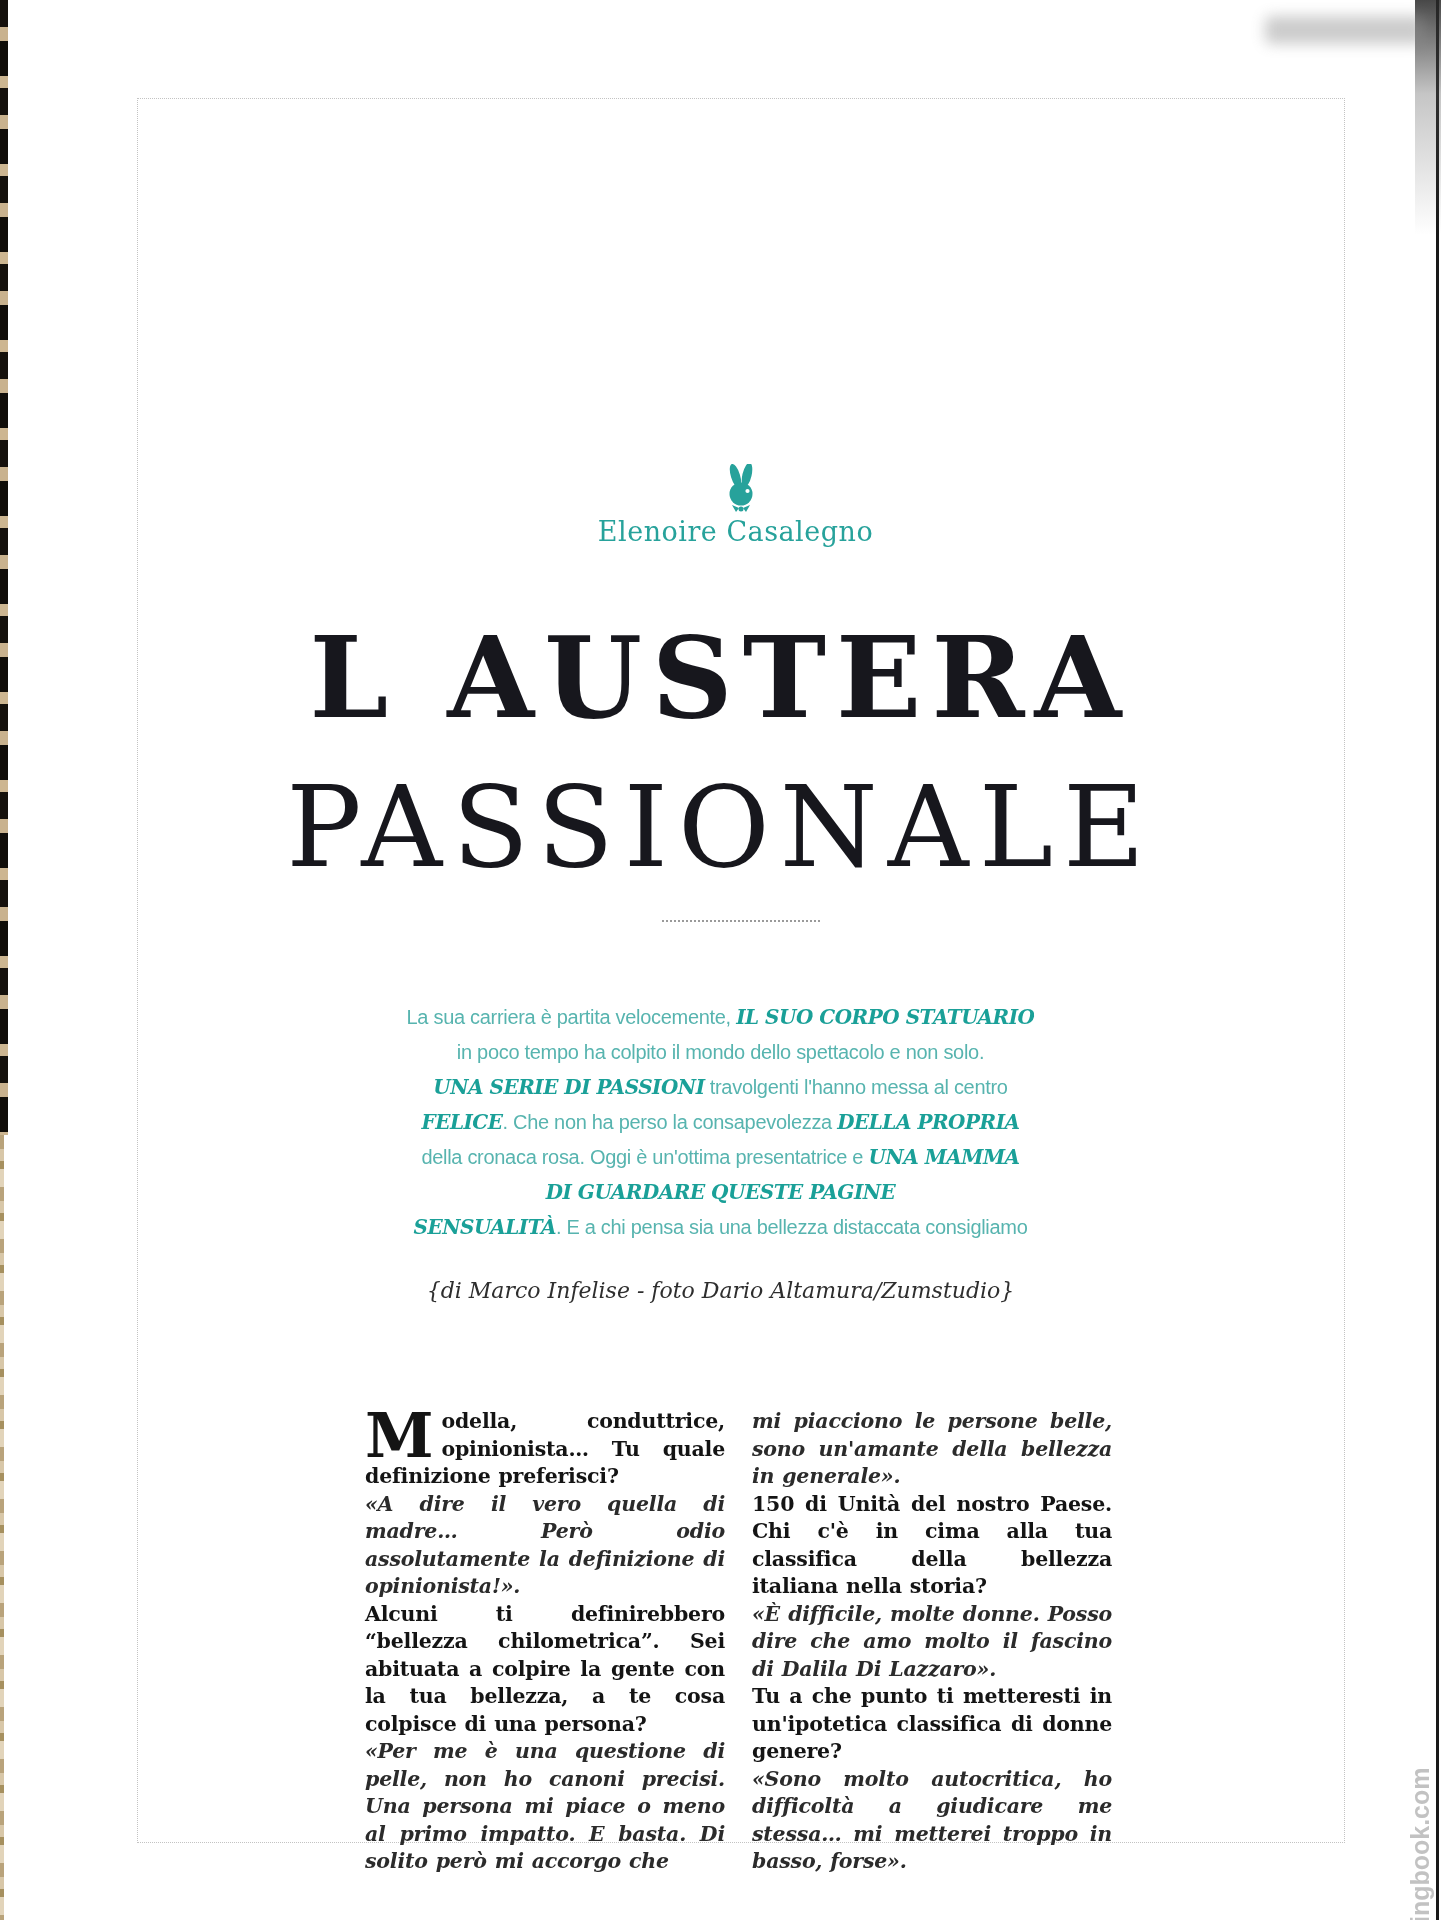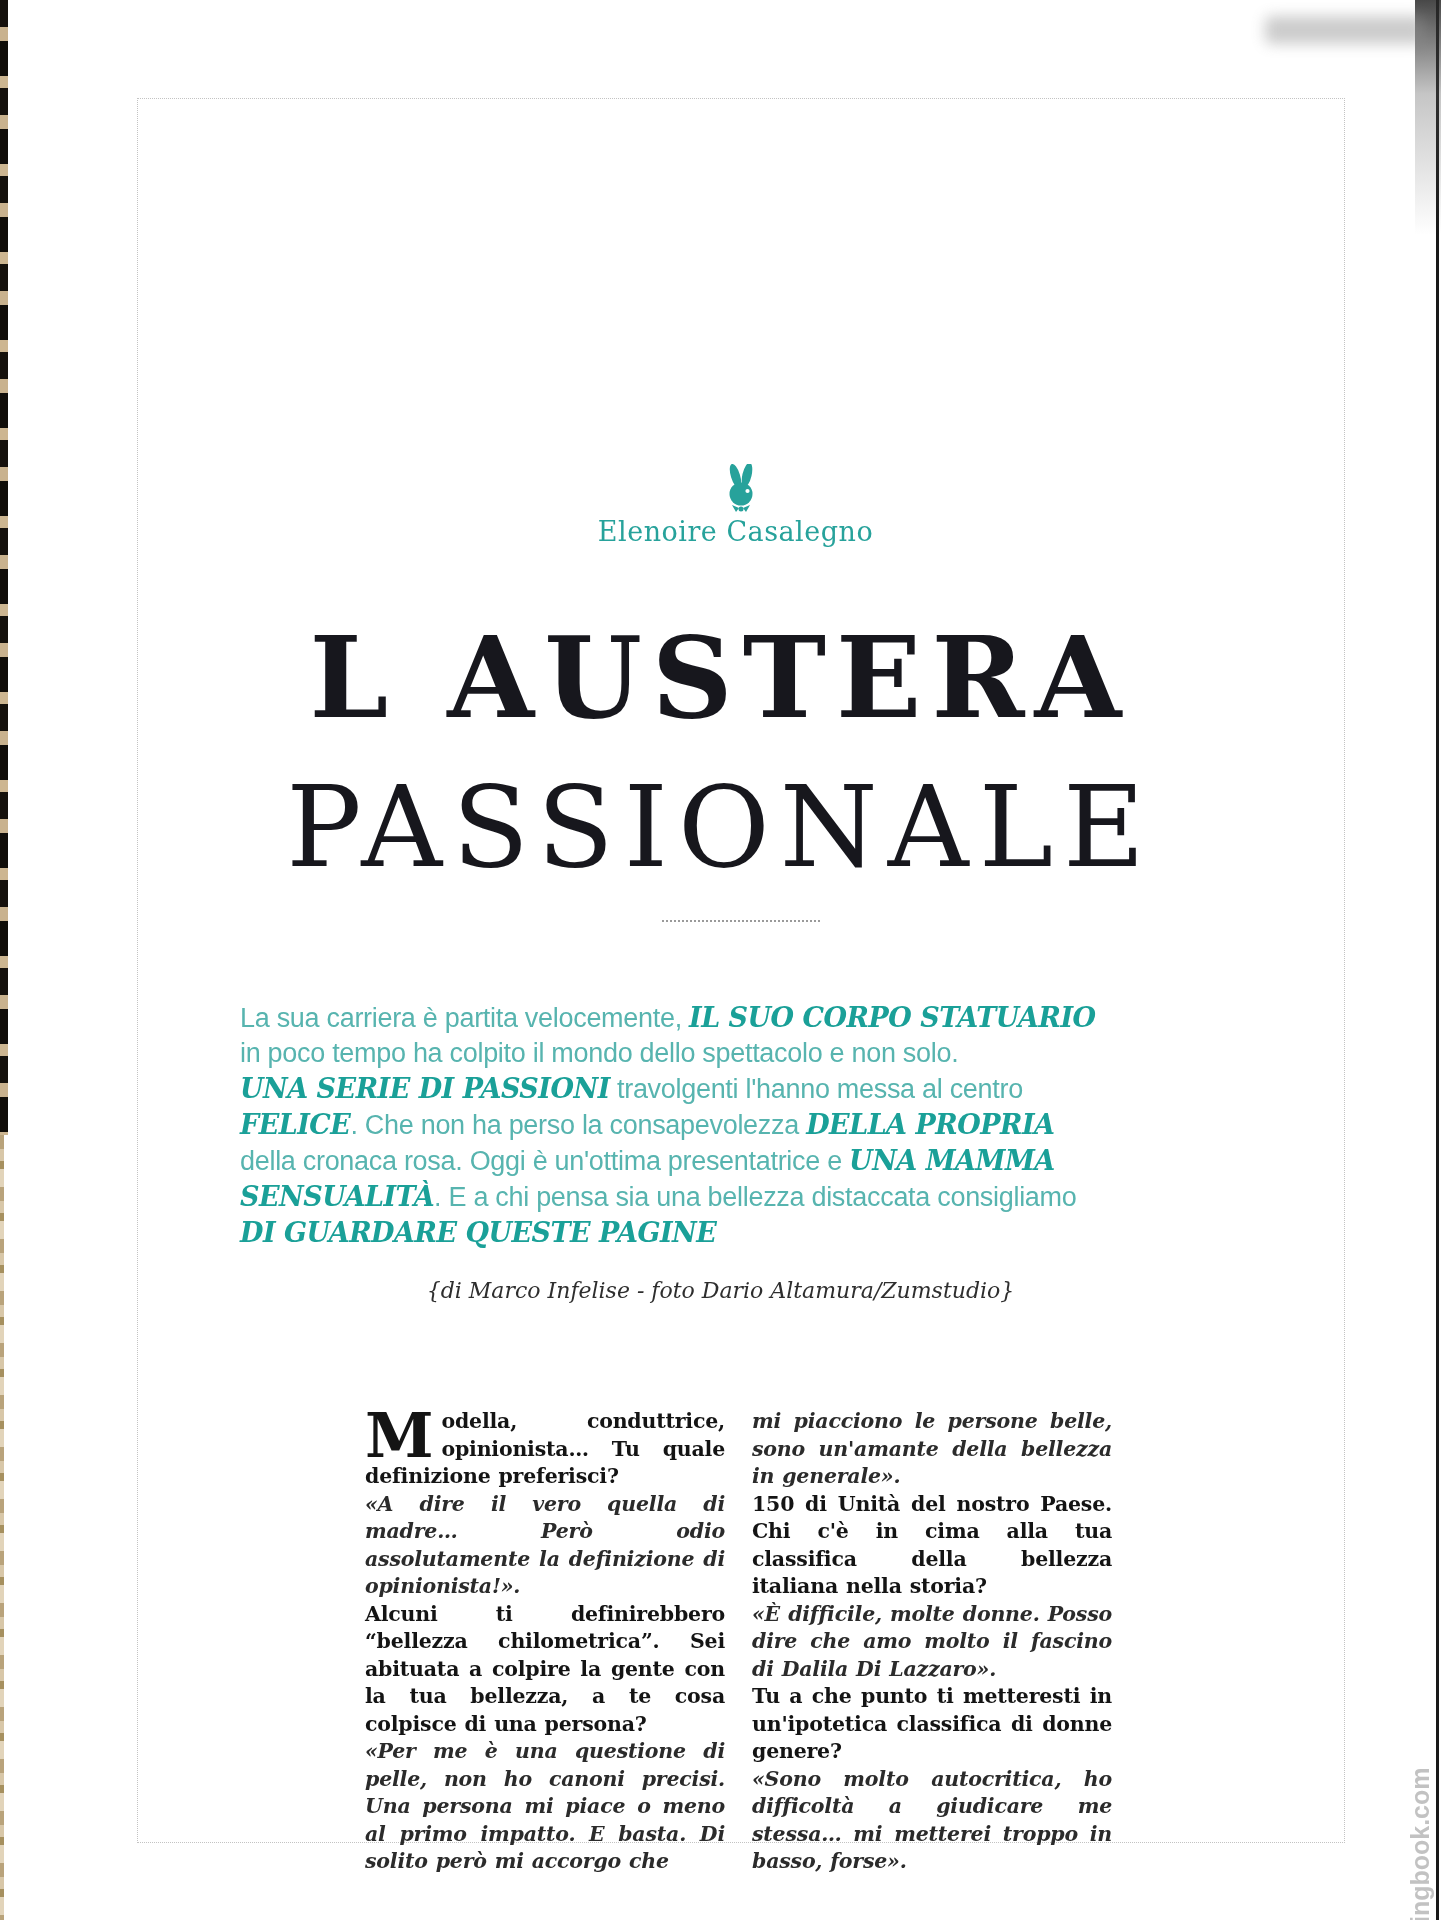--- a/index.html
+++ b/index.html
@@ -49,22 +49,22 @@
     font-family:"DejaVu Serif",serif;font-weight:400;
   }
   .title-1{top:612px;font-size:112px;letter-spacing:10px;font-weight:bold;}
   .title-2{top:762px;font-size:112px;letter-spacing:10px;}
   .title-divider{
     position:absolute;left:662px;top:920px;width:158px;height:0;
     border-top:2px dotted #9a9a9a;
   }
   
   .intro{
-    position:absolute;left:240px;top:1000px;width:961px;
-    font-family:"Liberation Sans",sans-serif;font-size:27px;line-height:35px;
+    position:absolute;left:240px;top:1000px;width:961px;text-align:center;
+    font-family:"Liberation Sans",sans-serif;font-size:20px;line-height:35px;
     color:#57b4af;letter-spacing:-0.3px;
   }
   .intro .b{
     font-family:"DejaVu Serif",serif;font-style:italic;font-weight:700;
     color:#1aa098;letter-spacing:-0.5px;
   }
   .byline{
     position:absolute;left:0;top:1278px;width:1441px;text-align:center;
     font-style:italic;font-size:22px;color:#2e2e2e;
   }
@@ -124,22 +124,22 @@
 <div class="title title-1">L AUSTERA</div>
 <div class="title title-2">PASSIONALE</div>
 <div class="title-divider"></div>
 
 <div class="intro" id="intro">
     <div><span>La sua carriera è partita velocemente, </span><span class="b">IL SUO CORPO STATUARIO</span></div>
     <div><span>in poco tempo ha colpito il mondo dello spettacolo e non solo.</span></div>
     <div><span class="b">UNA SERIE DI PASSIONI</span><span> travolgenti l'hanno messa al centro</span></div>
     <div><span class="b">FELICE</span><span>. Che non ha perso la consapevolezza </span><span class="b">DELLA PROPRIA</span></div>
     <div><span>della cronaca rosa. Oggi è un'ottima presentatrice e </span><span class="b">UNA MAMMA</span></div>
+    <div><span class="b">DI GUARDARE QUESTE PAGINE</span></div>
     <div><span class="b">SENSUALITÀ</span><span>. E a chi pensa sia una bellezza distaccata consigliamo</span></div>
-    <div><span class="b">DI GUARDARE QUESTE PAGINE</span></div>
   </div>
 
 <div class="byline">{di Marco Infelise - foto Dario Altamura/Zumstudio}</div>
 
 <div class="article" id="article">
     <div class="col">
       <p class="bold"><span class="dropcap">M</span>odella, conduttrice, opinionista… Tu quale definizione preferisci?</p>
       <p class="italic">«A dire il vero quella di madre… Però odio assolutamente la definizione di opinionista!».</p>
       <p class="bold">Alcuni ti definirebbero “bellezza chilometrica”. Sei abituata a colpire la gente con la tua bellezza, a te cosa colpisce di una persona?</p>
       <p class="italic">«Per me è una questione di pelle, non ho canoni precisi. Una persona mi piace o meno al primo impatto. E basta. Di solito però mi accorgo che</p>

